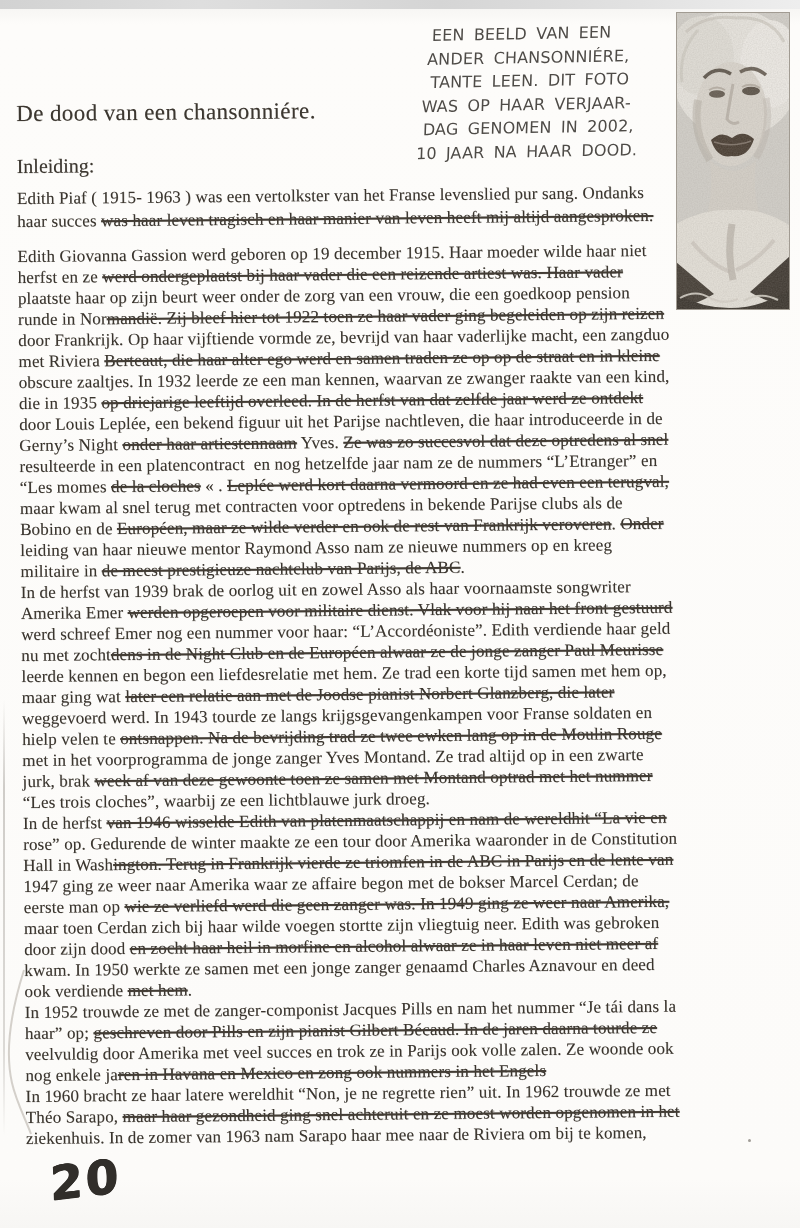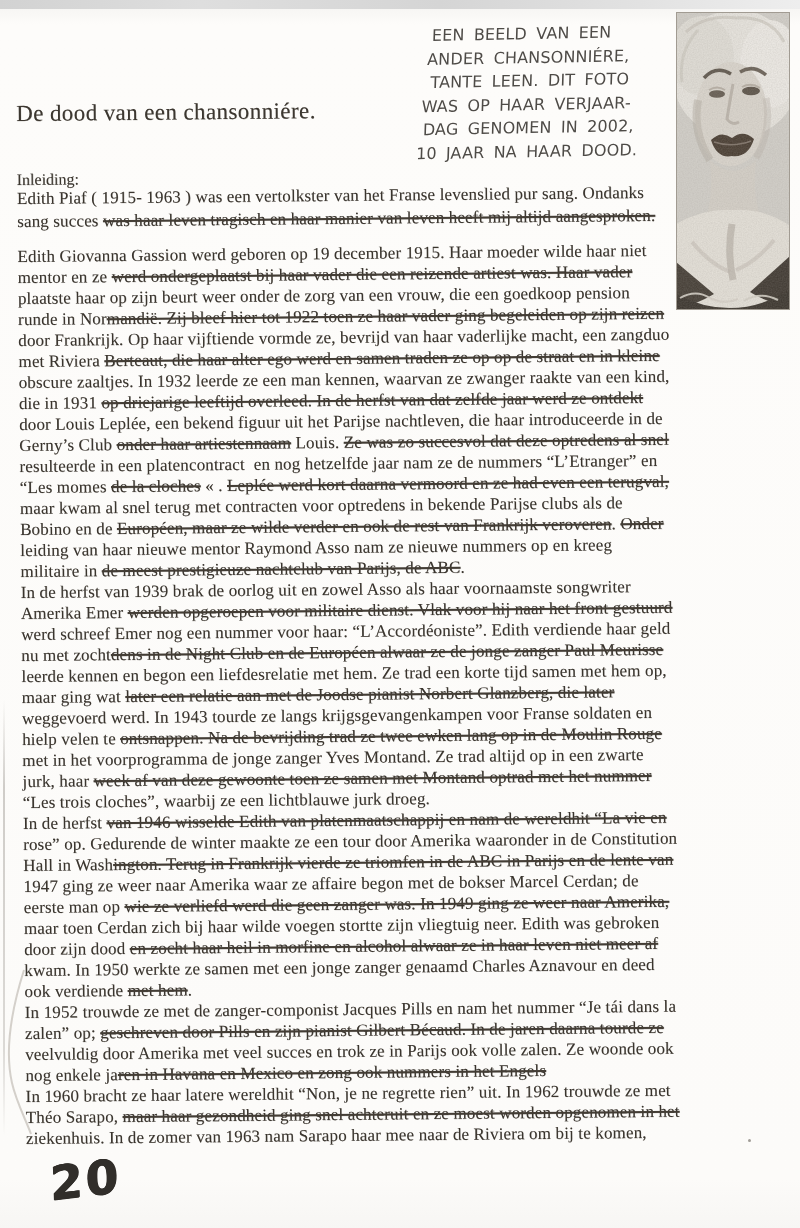--- a/index.html
+++ b/index.html
@@ -7,21 +7,21 @@
     position:relative;width:800px;height:1228px;margin:0 auto;overflow:hidden;
     background:linear-gradient(180deg,#f3f2f0 0%,#fdfcfa 2%,#fcfbf9 96%,#f7f6f4 100%);
     font-family:"Liberation Serif", serif;color:#3a352e;
   }
   .scan-band{position:absolute;left:0;top:0;width:800px;height:9px;
     background:linear-gradient(90deg,#d2d2d2 0%,#dedede 25%,#d5d5d5 55%,#e2e2e2 80%,#eee 100%);}
   .text-stack{position:absolute;left:15px;top:0;width:770px;height:1228px;
     transform:rotate(-0.55deg);transform-origin:0 0;}
   .title{position:absolute;left:0;top:101px;font-size:23px;letter-spacing:0.4px;color:#3c3730;
     text-shadow:0.3px 0.3px 0.6px rgba(58,53,46,0.4);}
-  .heading{position:absolute;left:0;top:171px;font-size:16px;color:#3c3730;
+  .heading{position:absolute;left:0;top:155px;font-size:20px;color:#3c3730;
     text-shadow:0.3px 0.3px 0.6px rgba(58,53,46,0.4);}
   .intro{position:absolute;left:0;top:188px;font-size:17px;line-height:22.5px;}
   .bodytext{position:absolute;left:0;top:246px;font-size:17px;line-height:21px;}
   .tline{white-space:pre;letter-spacing:0.15px;
     text-shadow:0.3px 0.3px 0.5px rgba(58,53,46,0.35);}
   .struck{text-decoration:line-through;text-decoration-thickness:1.6px;text-decoration-color:#433d35;}
   .hand{position:absolute;left:430px;top:22px;font-family:"DejaVu Sans",sans-serif;
     font-size:16px;line-height:23.5px;letter-spacing:1.6px;word-spacing:4px;color:#4e4b47;
     transform:rotate(-1.1deg) skewX(-3deg);}
   .hand .tline{text-shadow:none;}
@@ -44,61 +44,61 @@
 
 <div class="page">
 
   <div class="scan-band"></div>
 
   <div class="text-stack">
     <div class="title">De dood van een chansonniére.</div>
     <div class="heading">Inleiding:</div>
     <div class="intro">
         <div class="tline"><span class="">Edith Piaf ( 1915- 1963 ) was een vertolkster van het Franse levenslied pur sang. Ondanks</span></div>
-        <div class="tline"><span class="">sang succes </span><span class="struck">was haar leven tragisch en haar manier van leven heeft mij altijd aangesproken.</span></div>
+        <div class="tline"><span class="">haar succes </span><span class="struck">was haar leven tragisch en haar manier van leven heeft mij altijd aangesproken.</span></div>
       </div>
     <div class="bodytext">
         <div class="tline"><span class="">Edith Giovanna Gassion werd geboren op 19 december 1915. Haar moeder wilde haar niet</span></div>
-        <div class="tline"><span class="">mentor en ze </span><span class="struck">werd ondergeplaatst bij haar vader die een reizende artiest was. Haar vader</span></div>
+        <div class="tline"><span class="">herfst en ze </span><span class="struck">werd ondergeplaatst bij haar vader die een reizende artiest was. Haar vader</span></div>
         <div class="tline"><span class="">plaatste haar op zijn beurt weer onder de zorg van een vrouw, die een goedkoop pension</span></div>
         <div class="tline"><span class="">runde in Nor</span><span class="struck">mandië. Zij bleef hier tot 1922 toen ze haar vader ging begeleiden op zijn reizen</span></div>
         <div class="tline"><span class="">door Frankrijk. Op haar vijftiende vormde ze, bevrijd van haar vaderlijke macht, een zangduo</span></div>
         <div class="tline"><span class="">met Riviera </span><span class="struck">Berteaut, die haar alter ego werd en samen traden ze op op de straat en in kleine</span></div>
         <div class="tline"><span class="">obscure zaaltjes. In 1932 leerde ze een man kennen, waarvan ze zwanger raakte van een kind,</span></div>
-        <div class="tline"><span class="">die in 1931 </span><span class="struck">op driejarige leeftijd overleed. In de herfst van dat zelfde jaar werd ze ontdekt</span></div>
+        <div class="tline"><span class="">die in 1935 </span><span class="struck">op driejarige leeftijd overleed. In de herfst van dat zelfde jaar werd ze ontdekt</span></div>
         <div class="tline"><span class="">door Louis Leplée, een bekend figuur uit het Parijse nachtleven, die haar introduceerde in de</span></div>
-        <div class="tline"><span class="">Gerny’s Club </span><span class="struck">onder haar artiestennaam</span><span class=""> Louis. </span><span class="struck">Ze was zo succesvol dat deze optredens al snel</span></div>
+        <div class="tline"><span class="">Gerny’s Night </span><span class="struck">onder haar artiestennaam</span><span class=""> Yves. </span><span class="struck">Ze was zo succesvol dat deze optredens al snel</span></div>
         <div class="tline"><span class="">resulteerde in een platencontract  en nog hetzelfde jaar nam ze de nummers “L’Etranger” en</span></div>
         <div class="tline"><span class="">“Les momes </span><span class="struck">de la cloches</span><span class=""> « . </span><span class="struck">Leplée werd kort daarna vermoord en ze had even een terugval,</span></div>
         <div class="tline"><span class="">maar kwam al snel terug met contracten voor optredens in bekende Parijse clubs als de</span></div>
         <div class="tline"><span class="">Bobino en de </span><span class="struck">Européen, maar ze wilde verder en ook de rest van Frankrijk veroveren</span><span class="">. </span><span class="struck">Onder</span></div>
         <div class="tline"><span class="">leiding van haar nieuwe mentor Raymond Asso nam ze nieuwe nummers op en kreeg</span></div>
         <div class="tline"><span class="">militaire in </span><span class="struck">de meest prestigieuze nachtclub van Parijs, de ABC</span><span class="">.</span></div>
         <div class="tline"><span class="">In de herfst van 1939 brak de oorlog uit en zowel Asso als haar voornaamste songwriter</span></div>
         <div class="tline"><span class="">Amerika Emer </span><span class="struck">werden opgeroepen voor militaire dienst. Vlak voor hij naar het front gestuurd</span></div>
         <div class="tline"><span class="">werd schreef Emer nog een nummer voor haar: “L’Accordéoniste”. Edith verdiende haar geld</span></div>
         <div class="tline"><span class="">nu met zocht</span><span class="struck">dens in de Night Club en de Européen alwaar ze de jonge zanger Paul Meurisse</span></div>
         <div class="tline"><span class="">leerde kennen en begon een liefdesrelatie met hem. Ze trad een korte tijd samen met hem op,</span></div>
         <div class="tline"><span class="">maar ging wat </span><span class="struck">later een relatie aan met de Joodse pianist Norbert Glanzberg, die later</span></div>
         <div class="tline"><span class="">weggevoerd werd. In 1943 tourde ze langs krijgsgevangenkampen voor Franse soldaten en</span></div>
         <div class="tline"><span class="">hielp velen te </span><span class="struck">ontsnappen. Na de bevrijding trad ze twee ewken lang op in de Moulin Rouge</span></div>
         <div class="tline"><span class="">met in het voorprogramma de jonge zanger Yves Montand. Ze trad altijd op in een zwarte</span></div>
-        <div class="tline"><span class="">jurk, haar </span><span class="struck">week af van deze gewoonte toen ze samen met Montand optrad met het nummer</span></div>
+        <div class="tline"><span class="">jurk, brak </span><span class="struck">week af van deze gewoonte toen ze samen met Montand optrad met het nummer</span></div>
         <div class="tline"><span class="">“Les trois cloches”, waarbij ze een lichtblauwe jurk droeg.</span></div>
         <div class="tline"><span class="">In de herfst </span><span class="struck">van 1946 wisselde Edith van platenmaatschappij en nam de wereldhit “La vie en</span></div>
         <div class="tline"><span class="">rose” op. Gedurende de winter maakte ze een tour door Amerika waaronder in de Constitution</span></div>
         <div class="tline"><span class="">Hall in Wash</span><span class="struck">ington. Terug in Frankrijk vierde ze triomfen in de ABC in Parijs en de lente van</span></div>
         <div class="tline"><span class="">1947 ging ze weer naar Amerika waar ze affaire begon met de bokser Marcel Cerdan; de</span></div>
         <div class="tline"><span class="">eerste man op </span><span class="struck">wie ze verliefd werd die geen zanger was. In 1949 ging ze weer naar Amerika,</span></div>
         <div class="tline"><span class="">maar toen Cerdan zich bij haar wilde voegen stortte zijn vliegtuig neer. Edith was gebroken</span></div>
         <div class="tline"><span class="">door zijn dood </span><span class="struck">en zocht haar heil in morfine en alcohol alwaar ze in haar leven niet meer af</span></div>
         <div class="tline"><span class="">kwam. In 1950 werkte ze samen met een jonge zanger genaamd Charles Aznavour en deed</span></div>
         <div class="tline"><span class="">ook verdiende </span><span class="struck">met hem</span><span class="">.</span></div>
         <div class="tline"><span class="">In 1952 trouwde ze met de zanger-componist Jacques Pills en nam het nummer “Je tái dans la</span></div>
-        <div class="tline"><span class="">zalen” op; </span><span class="struck">geschreven door Pills en zijn pianist Gilbert Bécaud. In de jaren daarna tourde ze</span></div>
+        <div class="tline"><span class="">haar” op; </span><span class="struck">geschreven door Pills en zijn pianist Gilbert Bécaud. In de jaren daarna tourde ze</span></div>
         <div class="tline"><span class="">veelvuldig door Amerika met veel succes en trok ze in Parijs ook volle zalen. Ze woonde ook</span></div>
         <div class="tline"><span class="">nog enkele ja</span><span class="struck">ren in Havana en Mexico en zong ook nummers in het Engels</span></div>
         <div class="tline"><span class="">In 1960 bracht ze haar latere wereldhit “Non, je ne regrette rien” uit. In 1962 trouwde ze met</span></div>
         <div class="tline"><span class="">Théo Sarapo, </span><span class="struck">maar haar gezondheid ging snel achteruit en ze moest worden opgenomen in het</span></div>
         <div class="tline"><span class="">ziekenhuis. In de zomer van 1963 nam Sarapo haar mee naar de Riviera om bij te komen,</span></div>
       </div>
   </div>
 
   <div class="hand">
       <div class="tline"><span class="">EEN BEELD VAN EEN</span></div>

